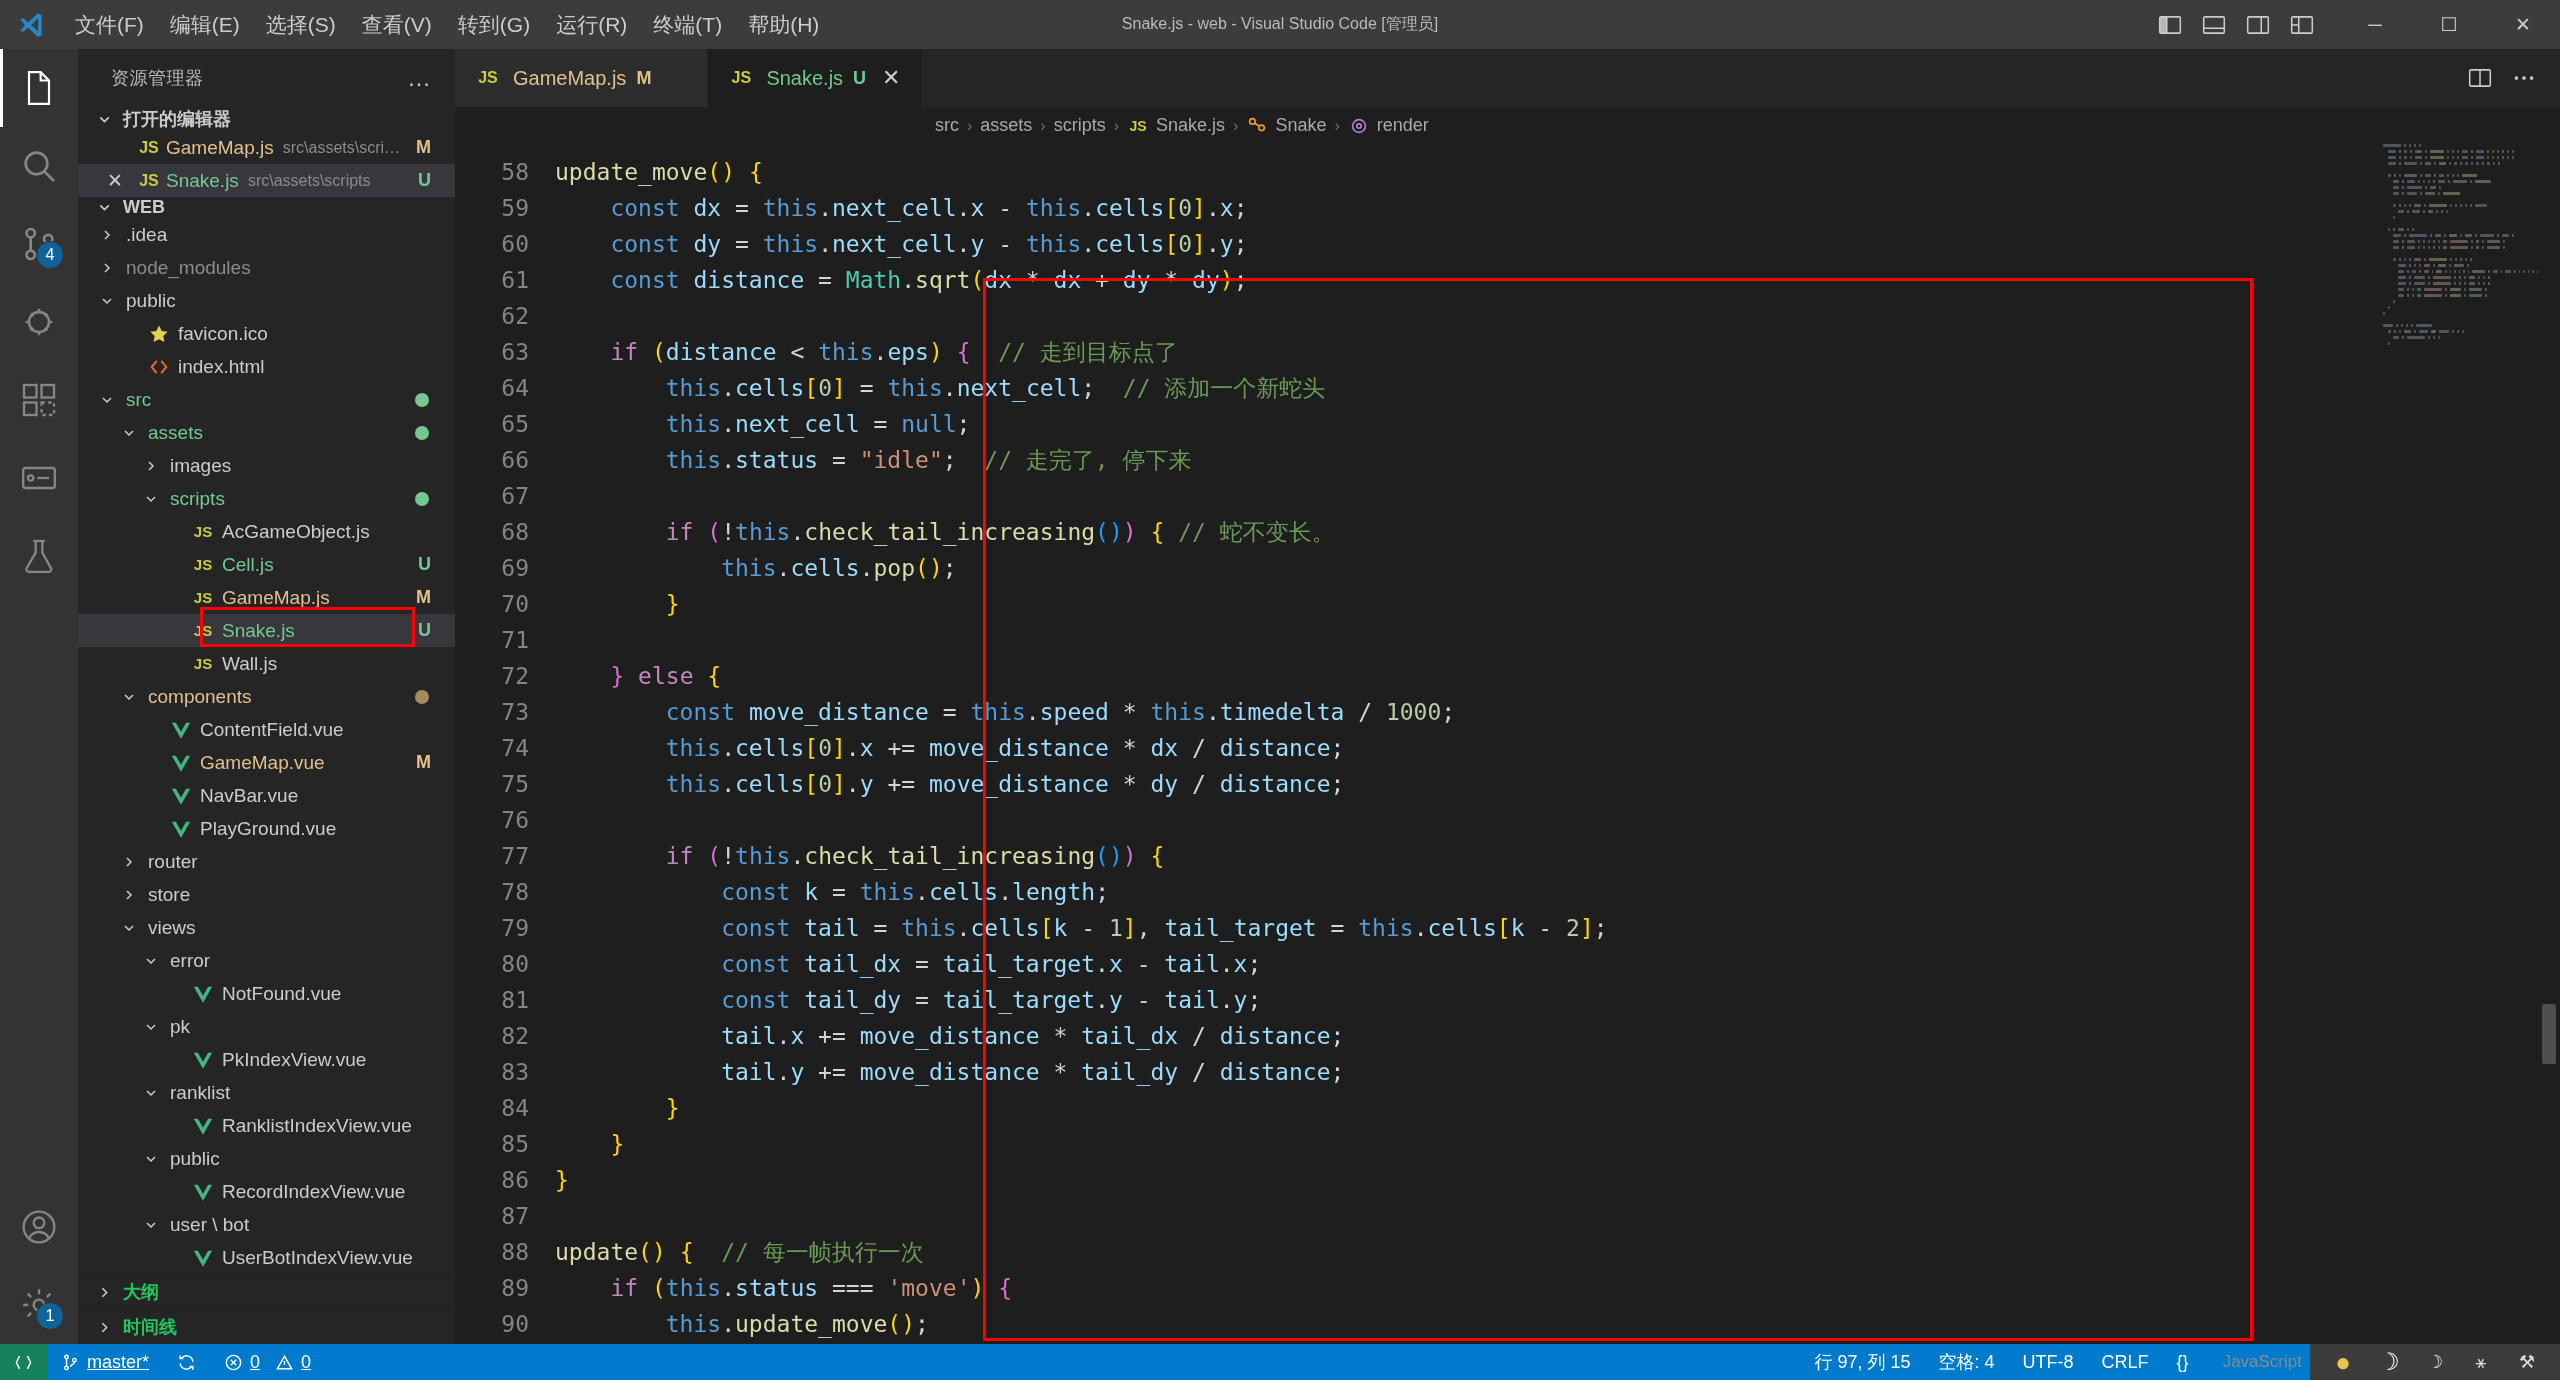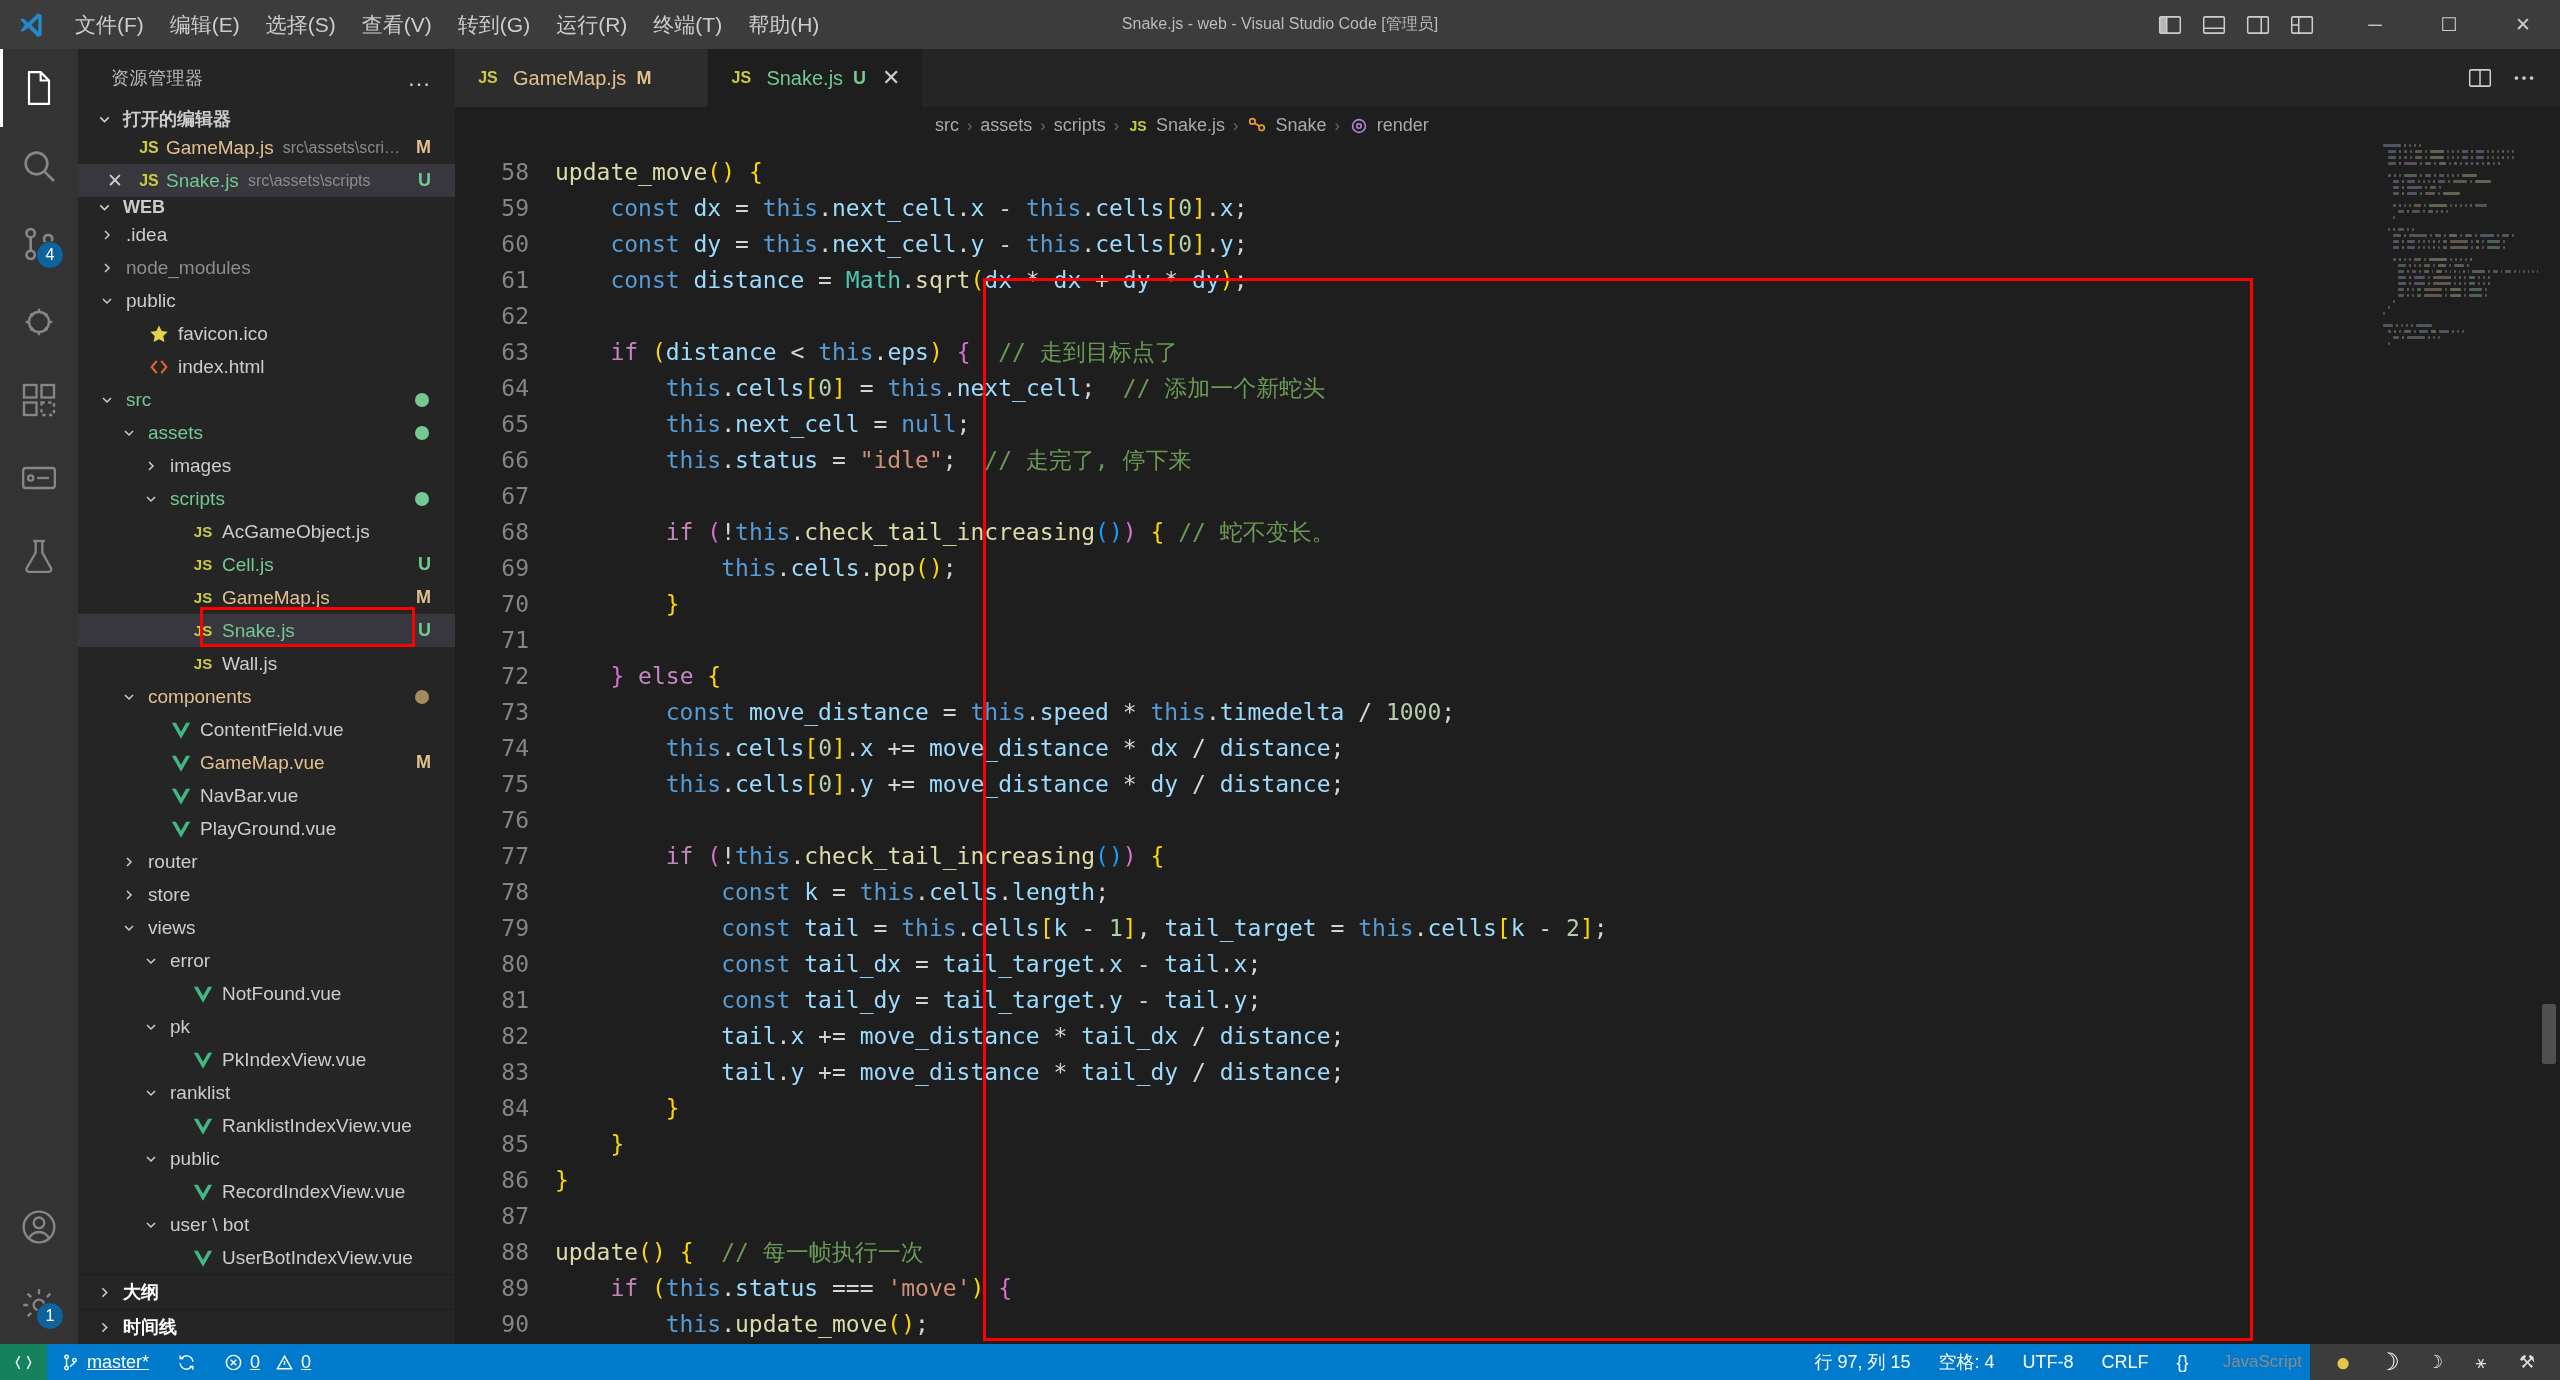--- a/index.html
+++ b/index.html
@@ -119,21 +119,21 @@
   .lbl.gray { color: #8c8c8c; }
   .dot-m { margin-left: auto; margin-right: 26px; width: 14px; height: 14px; border-radius: 50%; background: #73c991; }
   .dot-o { margin-left: auto; margin-right: 26px; width: 14px; height: 14px; border-radius: 50%; background: #a38a5f; }
   .redbox {
     position: absolute; border: 3px solid #ff0000; left: 122px; top: -7px;
     width: 215px; height: 40px; pointer-events: none;
   }
   .sb-bottom { margin-top: auto; }
   .sb-sec-collapsed {
     height: 35px; display: flex; align-items: center; gap: 6px; padding-left: 13px;
-    font-size: 18px; font-weight: bold; color: #ffffff; border-top: 1px solid #1e1e1e;
+    font-size: 18px; font-weight: bold; color: #22c55e; border-top: 1px solid #1e1e1e;
   }
 
   
   .editor-area { flex: 1; display: flex; flex-direction: column; min-width: 0; background: #1e1e1e; }
   .tabsbar { height: 58px; background: #252526; display: flex; align-items: stretch; flex: 0 0 58px; position: relative; }
   .tab {
     display: flex; align-items: center; padding: 0 16px 0 18px; gap: 10px;
     background: #2d2d2d; color: #9a9a9a; font-size: 20px; border-right: 1px solid #252526;
     min-width: 0; cursor: pointer;
   }

